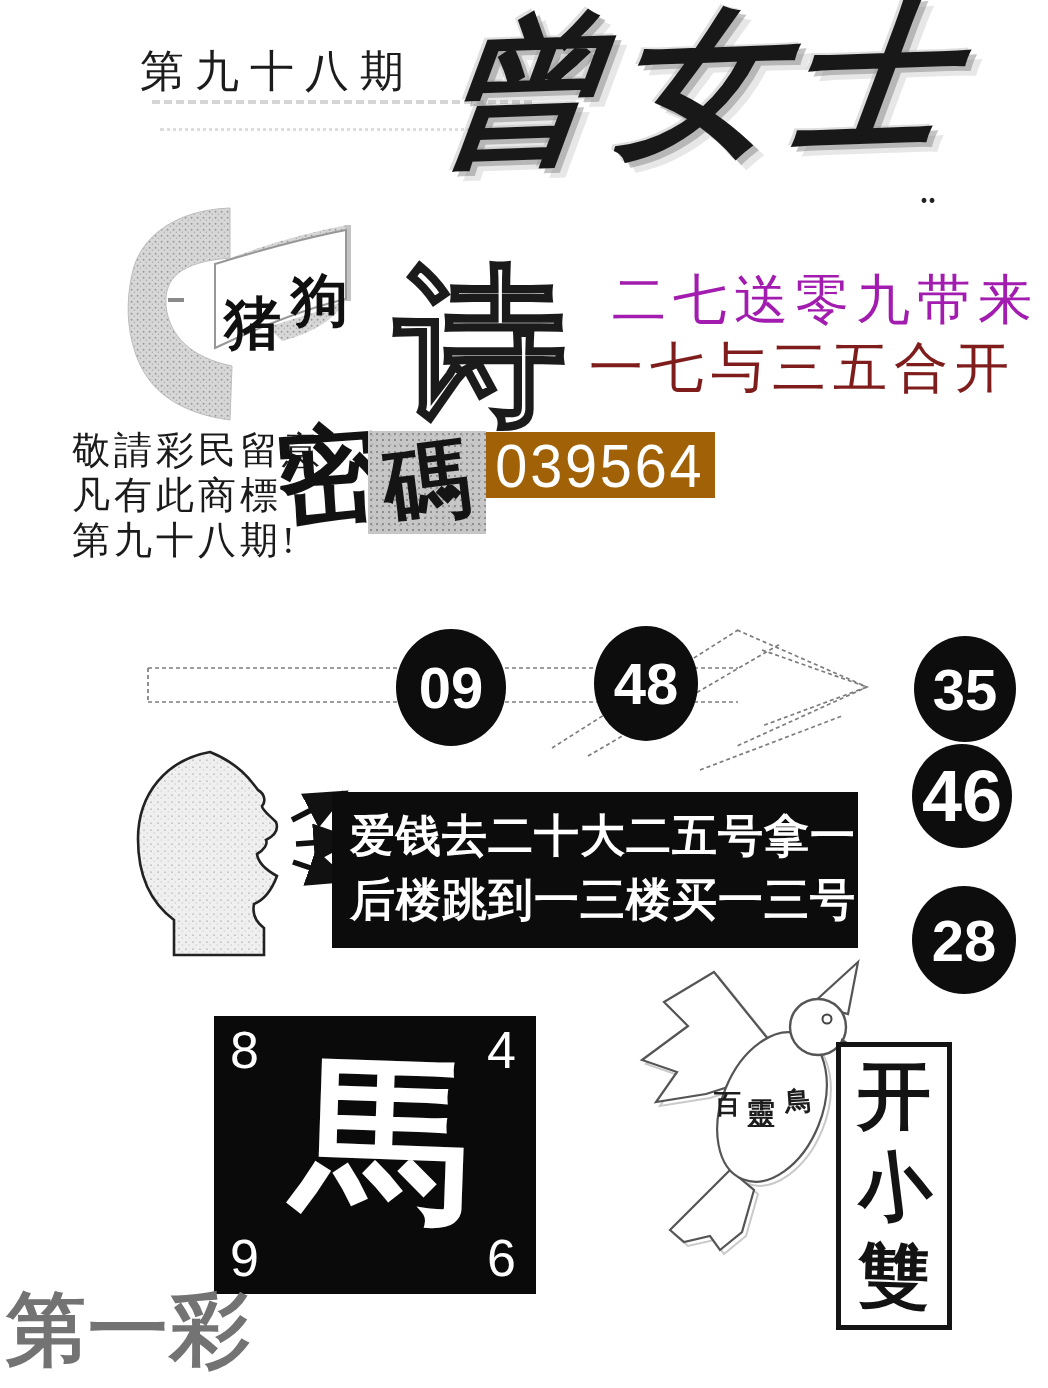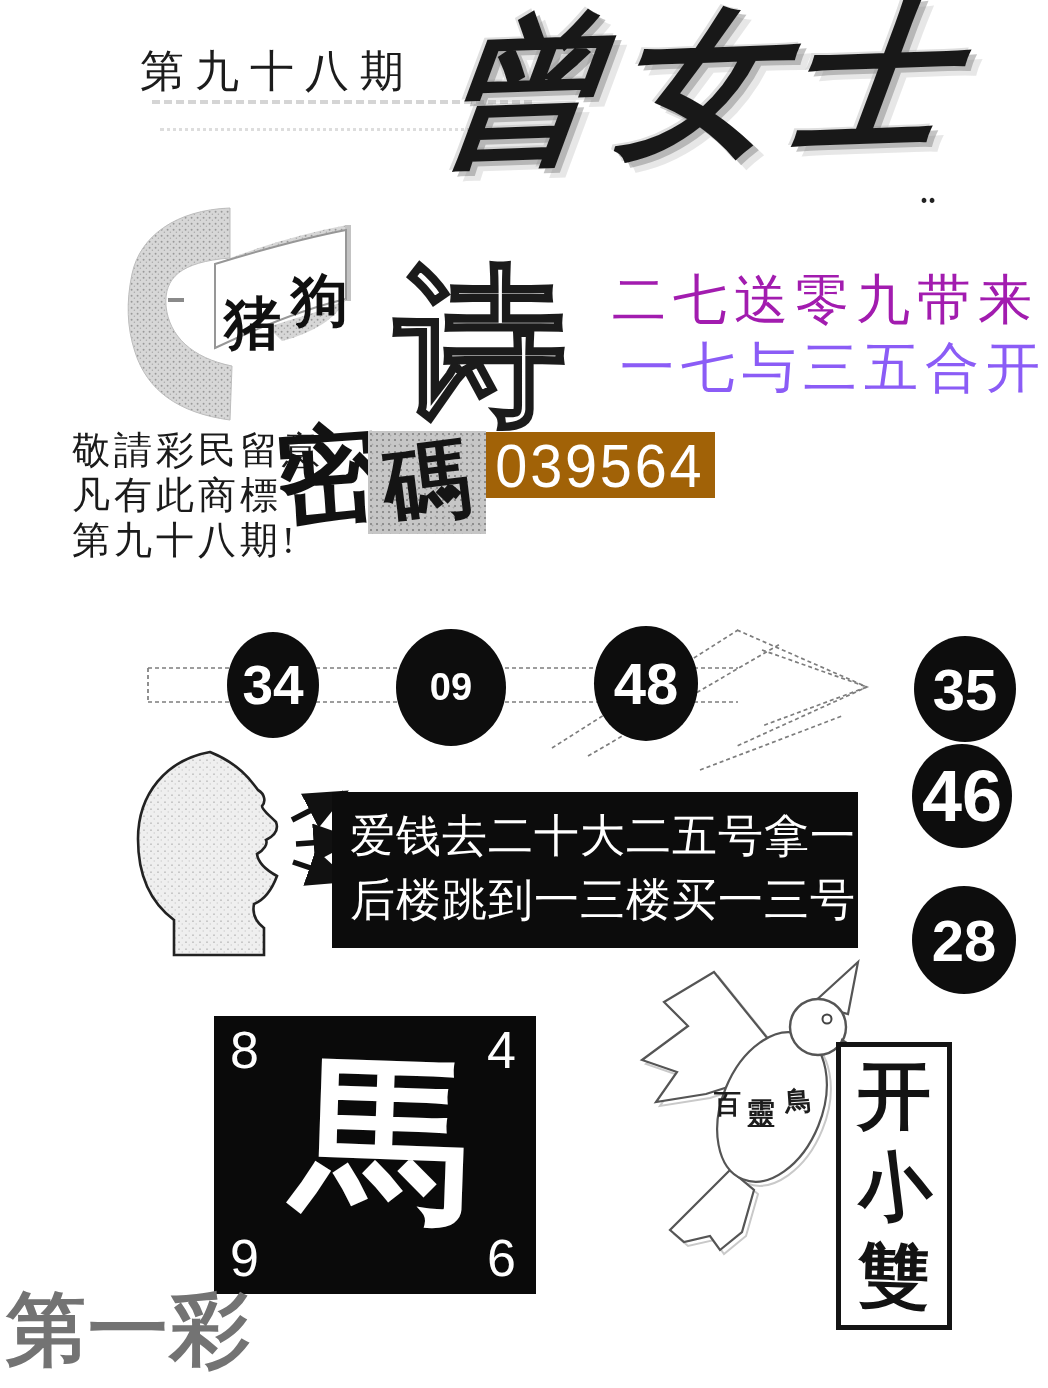--- a/index.html
+++ b/index.html
@@ -17,46 +17,46 @@
   .title-dots{left:920px;top:170px;font-size:30px;font-weight:bold;letter-spacing:10px;color:#222;}
 
   
   .zchar1{left:224px;top:286px;font-size:57px;font-weight:bold;color:#101010;}
   .zchar2{left:291px;top:263px;font-size:57px;font-weight:bold;color:#101010;}
 
   
   .poem-char{left:396px;top:234px;font-size:170px;font-weight:bold;color:#ffffff;
              -webkit-text-stroke:3px #1b1b1b;text-stroke:3px #1b1b1b;}
   .verse1{left:612px;top:264px;font-size:54px;letter-spacing:7px;color:#a21caf;}
-  .verse2{left:620px;top:332px;font-size:54px;letter-spacing:7px;color:#8b5cf6;}
+  .verse2{left:589px;top:332px;font-size:54px;letter-spacing:7px;color:#7f1d1d;}
 
   
   .notice{left:72px;top:428px;font-size:38px;letter-spacing:4px;line-height:45px;color:#1b1b1b;width:310px;}
   .seal-mi{left:276px;top:424px;font-size:104px;font-weight:bold;color:#121212;transform:rotate(-4deg);line-height:1;}
   .seal-ma-box{left:368px;top:431px;width:118px;height:103px;background-color:#c6c6c6;
                background-image:radial-gradient(#8e8e8e 1px,transparent 1.4px),radial-gradient(#a9a9a9 .8px,transparent 1.1px);
                background-size:6px 6px,9px 9px;display:flex;align-items:center;justify-content:center;}
   .seal-ma{font-size:86px;font-weight:bold;color:#141414;transform:rotate(-7deg);line-height:1;}
   .code-box{left:486px;top:432px;width:229px;height:66px;background:#a16207;display:flex;align-items:center;text-align:center;}
   .code-text{color:#fff;font-family:"Liberation Sans",sans-serif;font-size:62px;letter-spacing:3px;
              padding-left:10px;transform:scaleX(.93);transform-origin:left center;}
 
   
   .num-circle{background:#0d0d0d;border-radius:50%;color:#fff;display:flex;align-items:center;justify-content:center;
               font-family:"Liberation Sans",sans-serif;font-weight:bold;}
   .c34{left:227px;top:632px;width:92px;height:106px;font-size:55px;}
-  .c09{left:396px;top:629px;width:110px;height:117px;font-size:38px;}
+  .c09{left:396px;top:629px;width:110px;height:117px;font-size:58px;}
   .c48{left:594px;top:626px;width:104px;height:115px;font-size:58px;}
   .c35{left:914px;top:636px;width:102px;height:106px;font-size:58px;}
   .c46{left:912px;top:744px;width:100px;height:104px;font-size:72px;}
   .c28{left:912px;top:886px;width:104px;height:108px;font-size:58px;text-align:right;}
 
   
   .speech-box{left:332px;top:792px;width:526px;height:156px;background:#0c0c0c;color:#ffffff;
-              font-family:"Liberation Sans",sans-serif;font-weight:normal;font-size:45px;letter-spacing:1px;
+              font-family:"Liberation Sans",sans-serif;font-weight:bold;font-size:45px;letter-spacing:1px;
               padding-top:12px;padding-left:18px;box-sizing:border-box;line-height:64px;}
 
   
   .horse-box{left:214px;top:1016px;width:322px;height:278px;background:#0a0a0a;}
   .horse-char{left:80px;top:38px;font-size:176px;color:#ffffff;font-weight:bold;transform:rotate(2deg);line-height:1;}
   .corner{position:absolute;color:#fefefe;font-family:"Liberation Sans",sans-serif;font-size:52px;font-weight:normal;line-height:1;}
   .corner.tl{left:16px;top:8px;}  .corner.tr{right:20px;top:8px;}
   .corner.bl{left:16px;bottom:10px;} .corner.br{right:20px;bottom:10px;}
 
   
@@ -139,21 +139,20 @@
       <path d="M8,50 L598,50"></path>
       <path d="M8,84 L598,84"></path>
       <path d="M597,12 L727,69 L597,128"></path>
       <path d="M622,32 L727,69 L622,108"></path>
       <path d="M412,130 L598,12"></path>
       <path d="M448,138 L640,26"></path>
       <path d="M560,152 L702,98"></path>
     </g>
   </svg>
 
-  <div class="abs num-circle c34">34</div>
   <div class="abs num-circle c09">09</div>
   <div class="abs num-circle c48">48</div>
 
   <div class="abs num-circle c35">35</div>
   <div class="abs num-circle c46">46</div>
   <div class="abs num-circle c28">28</div>
 
   <svg class="abs" style="left:128px;top:744px;" width="175" height="215" viewBox="0 0 175 215">
     <path d="M82,8 C38,16 10,50 10,95 C10,136 26,161 46,176 L46,211 L136,211 L136,184
              C128,178 124,170 126,160 C136,156 143,148 149,132 C138,126 130,118 129,110

